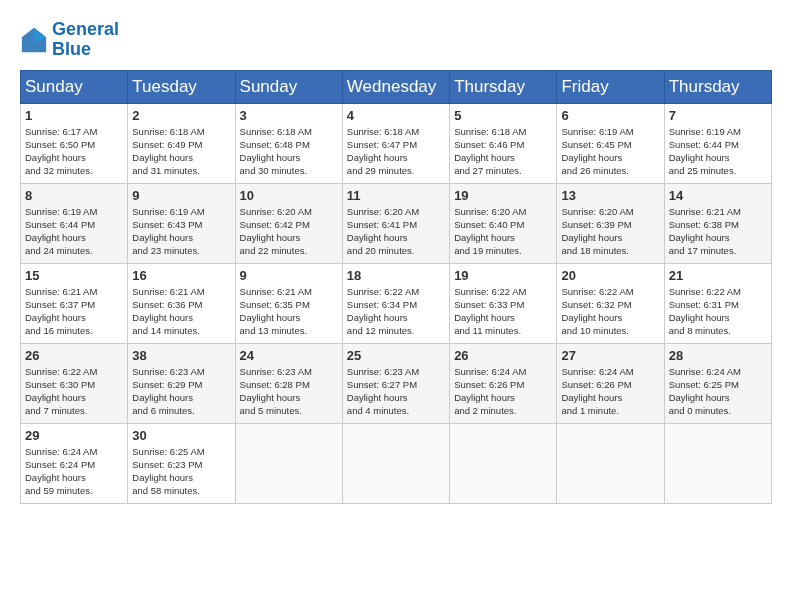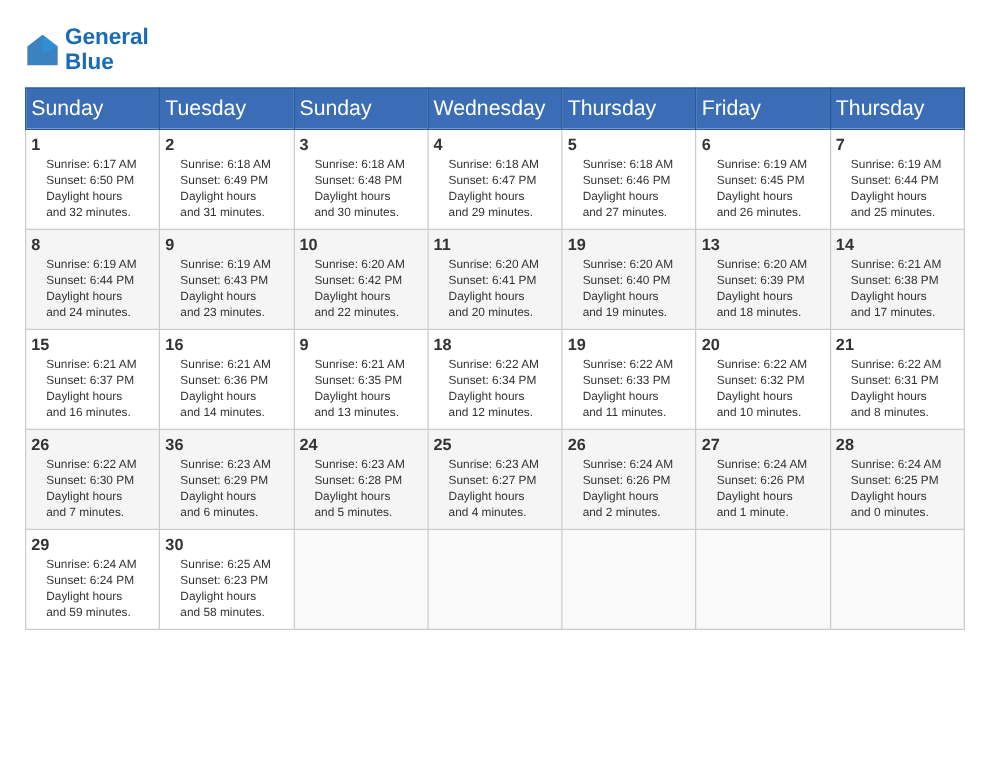--- a/index.html
+++ b/index.html
@@ -77,21 +77,20 @@
       font-size: 13px;
       font-weight: bold;
       color: #333;
       display: block;
       margin-bottom: 2px;
     }
     .day-info {
       font-size: 9.5px;
       color: #333;
       line-height: 1.4;
-      margin-left: 12px;
     }
     .empty-cell {
       background: #f9f9f9 !important;
     }
   </style>
 </head>
 <body>
 
 <div class="header-area">
   <div class="logo">
@@ -212,21 +211,21 @@
           <span class="day-num">21</span>
           <div class="day-info">Sunrise: 6:22 AM<br>Sunset: 6:31 PM<br>Daylight hours<br>and 8 minutes.</div>
         </td>
       </tr>
       <tr>
         <td>
           <span class="day-num">26</span>
           <div class="day-info">Sunrise: 6:22 AM<br>Sunset: 6:30 PM<br>Daylight hours<br>and 7 minutes.</div>
         </td>
         <td>
-          <span class="day-num">36</span>
+          <span class="day-num">38</span>
           <div class="day-info">Sunrise: 6:23 AM<br>Sunset: 6:29 PM<br>Daylight hours<br>and 6 minutes.</div>
         </td>
         <td>
           <span class="day-num">24</span>
           <div class="day-info">Sunrise: 6:23 AM<br>Sunset: 6:28 PM<br>Daylight hours<br>and 5 minutes.</div>
         </td>
         <td>
           <span class="day-num">25</span>
           <div class="day-info">Sunrise: 6:23 AM<br>Sunset: 6:27 PM<br>Daylight hours<br>and 4 minutes.</div>
         </td>

